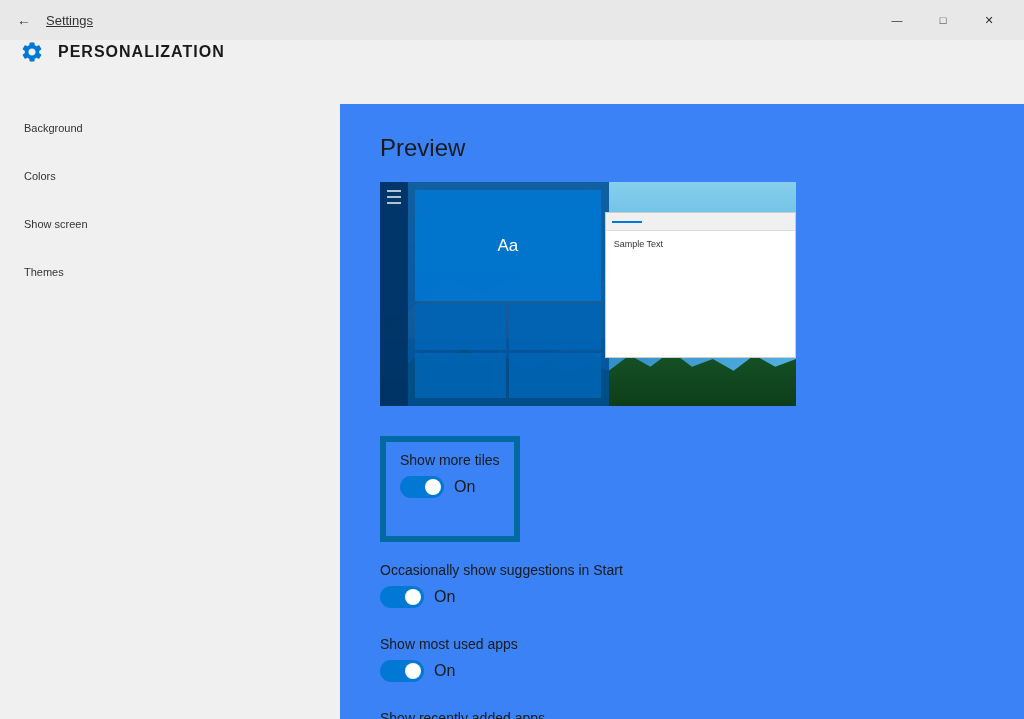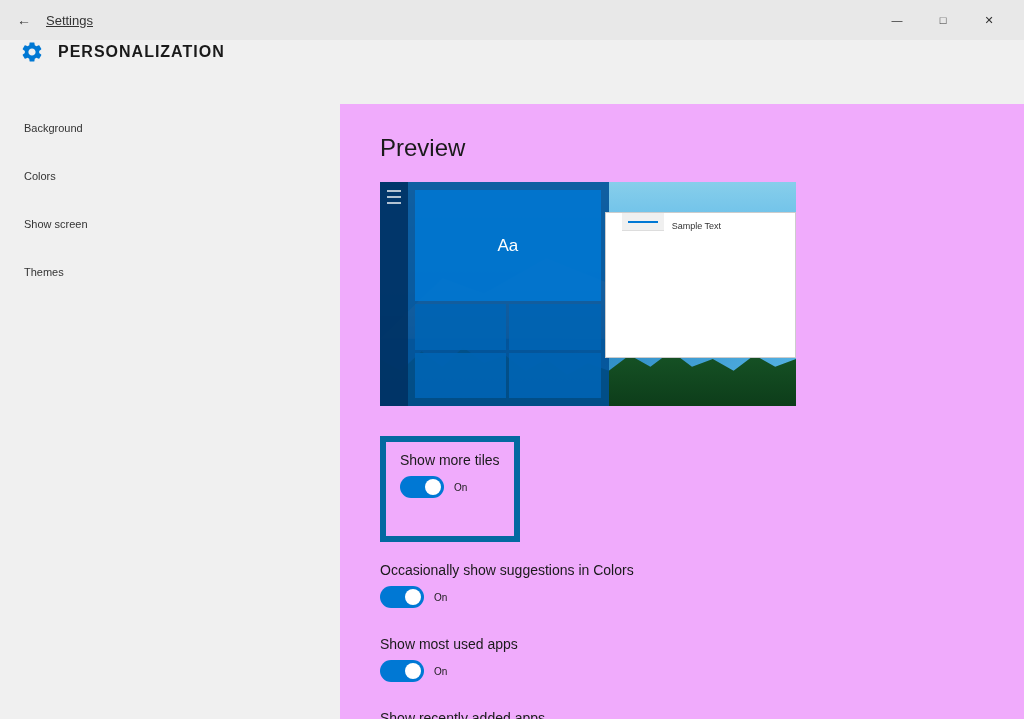--- a/index.html
+++ b/index.html
@@ -144,21 +144,21 @@
       cursor: pointer;
     }
 
     .sidebar-item.active {
       background: #cce4f7;
       color: #0078d4;
     }
 
     .main {
       flex: 1;
-      background: #f0abfc;
+      background: #3b82f6;
       padding: 30px 40px;
       overflow-y: auto;
     }
 
     .section-title {
       font-size: 24px;
       font-weight: 300;
       color: #1a1a1a;
       margin-bottom: 20px;
     }
@@ -262,21 +262,21 @@
     
     .preview-dialog {
       position: absolute;
       right: 0;
       top: 30px;
       width: 46%;
       height: 65%;
       background: white;
       border: 1px solid #ccc;
       display: flex;
-      padding-left: 16px;
+      flex-direction: column;
     }
 
     .preview-dialog-bar {
       height: 18px;
       background: #f0f0f0;
       border-bottom: 1px solid #ddd;
       display: flex;
       align-items: center;
       padding: 0 6px;
     }
@@ -325,21 +325,21 @@
       position: absolute;
       right: 3px;
       top: 3px;
       width: 16px;
       height: 16px;
       background: white;
       border-radius: 50%;
     }
 
     .toggle-label {
-      font-size: 10px;
+      font-size: 16px;
       color: #1a1a1a;
     }
 
     
     .setting-highlighted {
       border: 6px solid #0369a1;
       padding: 10px 14px;
       margin-bottom: 20px;
       display: inline-block;
     }
@@ -426,21 +426,21 @@
           <div class="setting-label">Show more tiles</div>
           <div class="toggle-row">
             <div class="toggle"></div>
             <span class="toggle-label">On</span>
           </div>
         </div>
       </div>
 
       
       <div class="setting-item">
-        <div class="setting-label">Occasionally show suggestions in Colors</div>
+        <div class="setting-label">Occasionally show suggestions in Start</div>
         <div class="toggle-row">
           <div class="toggle"></div>
           <span class="toggle-label">On</span>
         </div>
       </div>
 
       
       <div class="setting-item">
         <div class="setting-label">Show most used apps</div>
         <div class="toggle-row">

